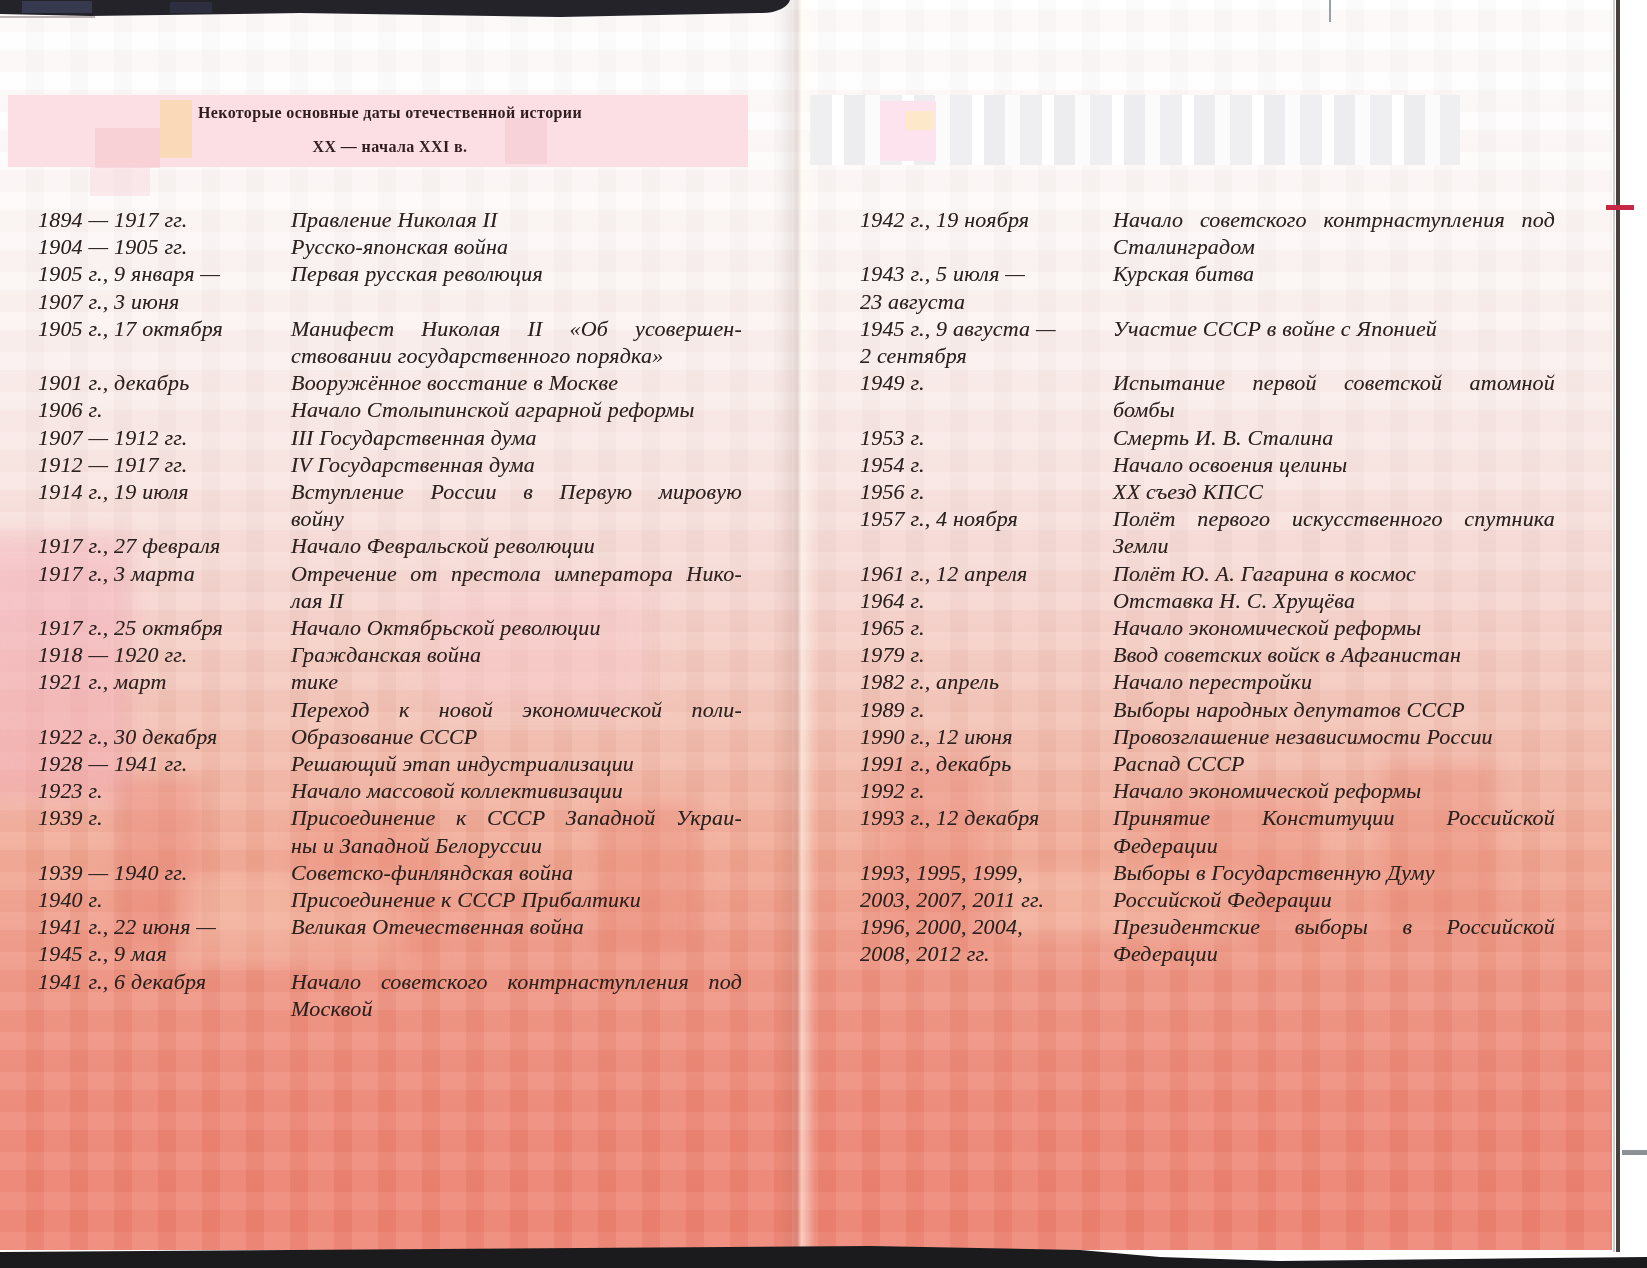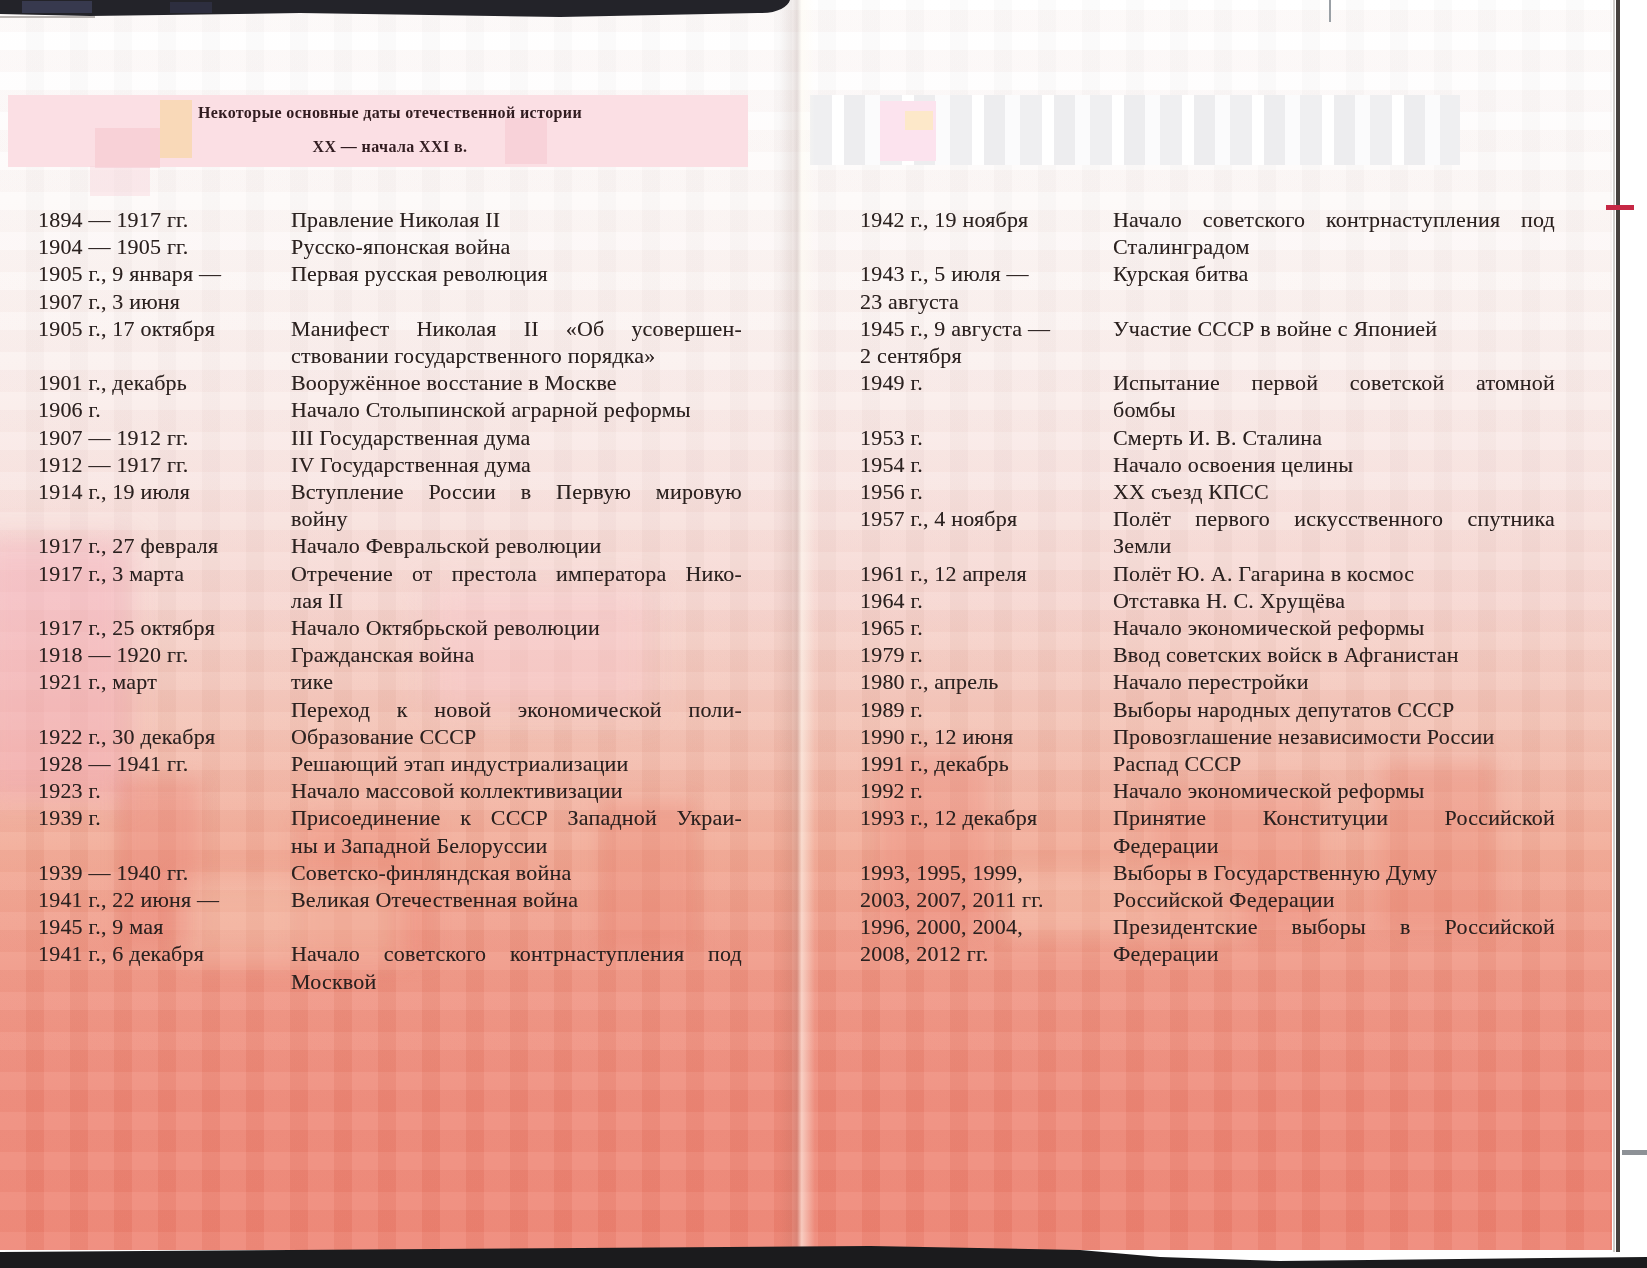--- a/index.html
+++ b/index.html
@@ -71,21 +71,21 @@
   
   .title{
     position:absolute;left:40px;top:96px;width:700px;text-align:center;
     font-size:16px;font-weight:bold;line-height:34px;color:var(--title-color);
     letter-spacing:.4px;
   }
   
   .column{position:absolute;top:206px;font-size:22px;line-height:27.2px;}
   .column.left{left:38px;width:706px;}
   .column.right{left:849px;width:697px;margin-left:11px;}
-  .row{display:flex;align-items:flex-start;}
+  .row{display:flex;align-items:flex-start;font-style:italic;}
   .cell{min-width:0;}
   .date-cell{flex:0 0 253px;}
   .event-cell{flex:1 1 auto;padding-right:2px;}
   .line{letter-spacing:.2px;text-shadow:0 0 .4px rgba(60,40,40,.35);}
   .line.j{text-align:justify;text-align-last:justify;}
   
   .artifacts{position:absolute;left:0;top:0;pointer-events:none;}
 </style>
 </head>
 <body>
@@ -278,20 +278,28 @@
       <div class="row">
         <div class="cell date-cell">
           <div class="line">1939 — 1940 гг.</div>
         </div>
         <div class="cell event-cell">
           <div class="line">Советско-финляндская война</div>
         </div>
       </div>
       <div class="row">
         <div class="cell date-cell">
+          <div class="line">1940 г.</div>
+        </div>
+        <div class="cell event-cell">
+          <div class="line">Присоединение к СССР Прибалтики</div>
+        </div>
+      </div>
+      <div class="row">
+        <div class="cell date-cell">
           <div class="line">1941 г., 22 июня —</div>
           <div class="line">1945 г., 9 мая</div>
         </div>
         <div class="cell event-cell">
           <div class="line">Великая Отечественная война</div>
         </div>
       </div>
       <div class="row">
         <div class="cell date-cell">
           <div class="line">1941 г., 6 декабря</div>
@@ -399,21 +407,21 @@
       <div class="row">
         <div class="cell date-cell">
           <div class="line">1979 г.</div>
         </div>
         <div class="cell event-cell">
           <div class="line">Ввод советских войск в Афганистан</div>
         </div>
       </div>
       <div class="row">
         <div class="cell date-cell">
-          <div class="line">1980 г., апрель</div>
+          <div class="line">1982 г., апрель</div>
         </div>
         <div class="cell event-cell">
           <div class="line">Начало перестройки</div>
         </div>
       </div>
       <div class="row">
         <div class="cell date-cell">
           <div class="line">1989 г.</div>
         </div>
         <div class="cell event-cell">

